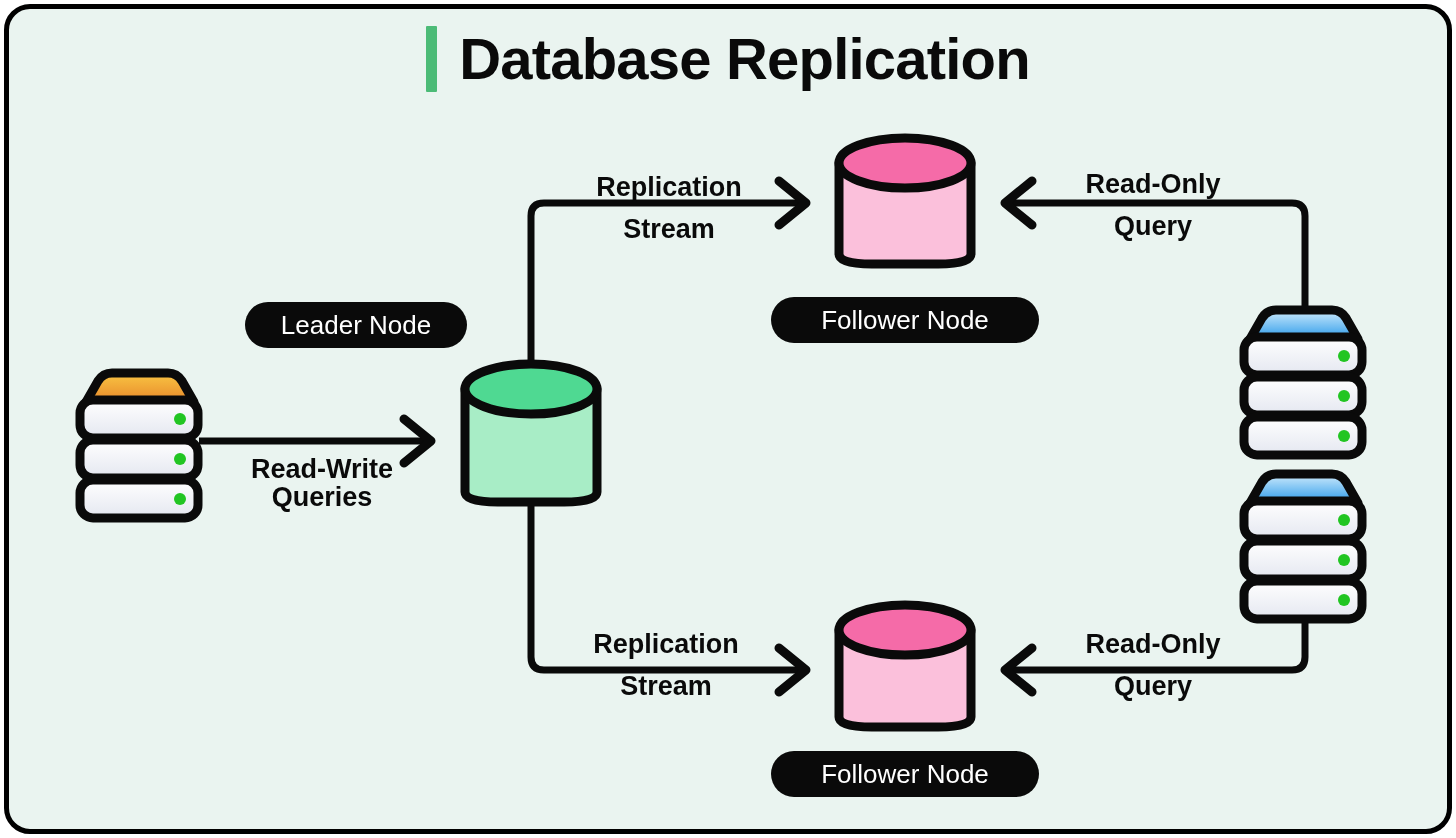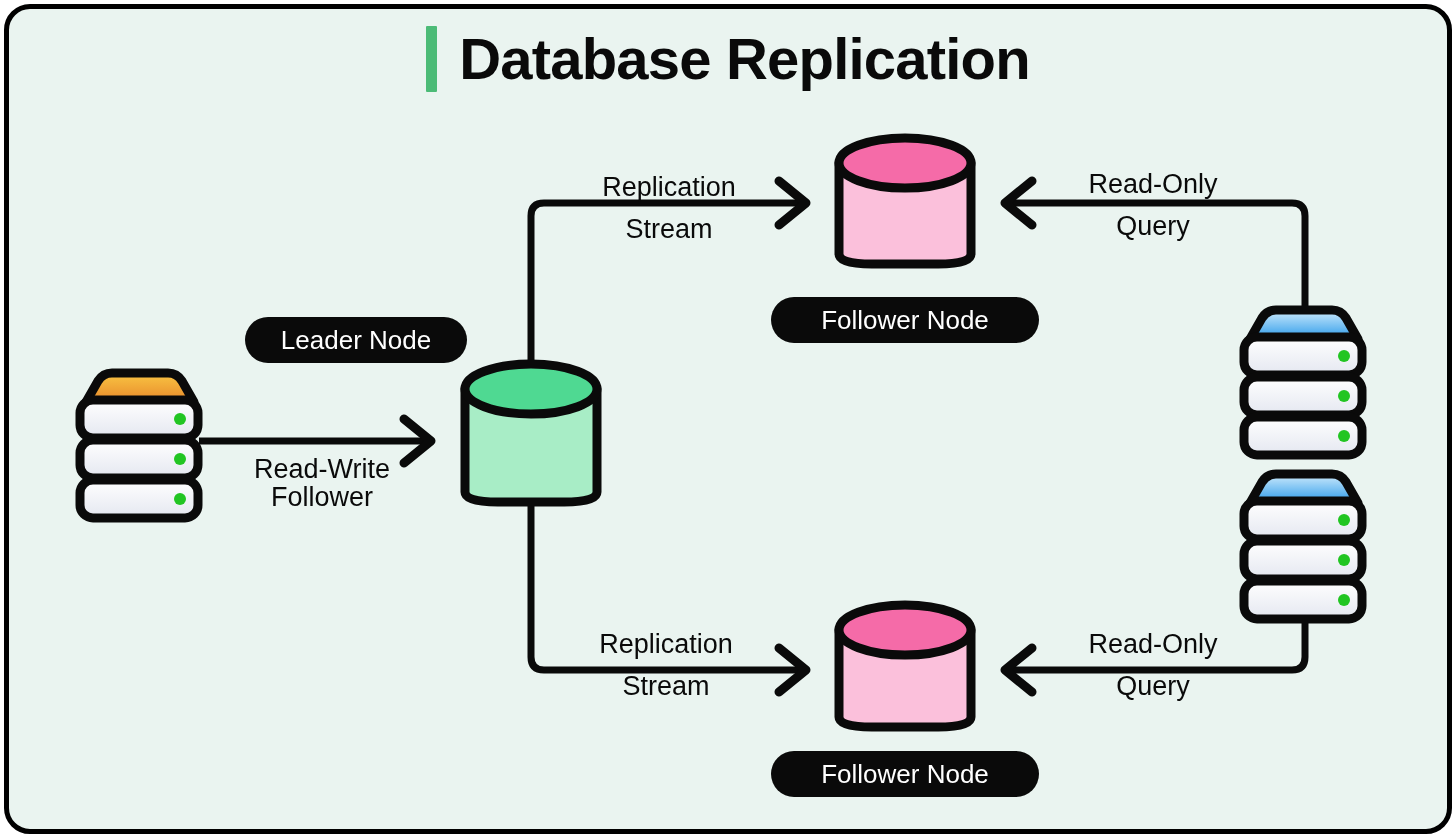--- a/index.html
+++ b/index.html
@@ -68,21 +68,21 @@
     display: flex;
     align-items: center;
     justify-content: center;
     white-space: nowrap;
     box-sizing: border-box;
   }
   .edge-label {
     position: absolute;
     color: #0A0A0A;
     font-size: 27px;
-    font-weight: 400;
+    font-weight: 700;
     text-align: center;
     white-space: nowrap;
     line-height: 1.02;
   }
 </style>
 </head>
 <body>
 
 <div id="canvas">
 
@@ -166,35 +166,35 @@
       <path d="M839 630 L839 717 Q839 727 872 727 Q905 727 938 727 Q971 727 971 717 L971 630 Z" fill="#FBC0DB" stroke="#0A0A0A" stroke-width="9" stroke-linejoin="round"></path>
       <ellipse cx="905" cy="630" rx="66" ry="25" fill="#F56BA8" stroke="#0A0A0A" stroke-width="9"></ellipse>
     </g>
   </svg>
 
   <div class="title-wrap">
     <div class="title-bar"></div>
     <div class="title-text">Database Replication</div>
   </div>
 
-  <div class="pill" style="left:245px; top:317px; width:222px; height:46px;">
+  <div class="pill" style="left:245px; top:302px; width:222px; height:46px;">
     <span>Leader Node</span>
   </div>
 
   <div class="pill" style="left:771px; top:297px; width:268px; height:46px;">
     <span>Follower Node</span>
   </div>
 
   <div class="pill" style="left:771px; top:751px; width:268px; height:46px;">
     <span>Follower Node</span>
   </div>
 
   <div class="edge-label" style="left:221px; top:456px; width:202px;">
     <div>Read-Write</div>
-    <div>Follower</div>
+    <div>Queries</div>
   </div>
 
   <div class="edge-label" style="left:568px; top:174px; width:202px;">
     <div>Replication</div>
     <div style="margin-top:14px;">Stream</div>
   </div>
 
   <div class="edge-label" style="left:565px; top:631px; width:202px;">
     <div>Replication</div>
     <div style="margin-top:14px;">Stream</div>

